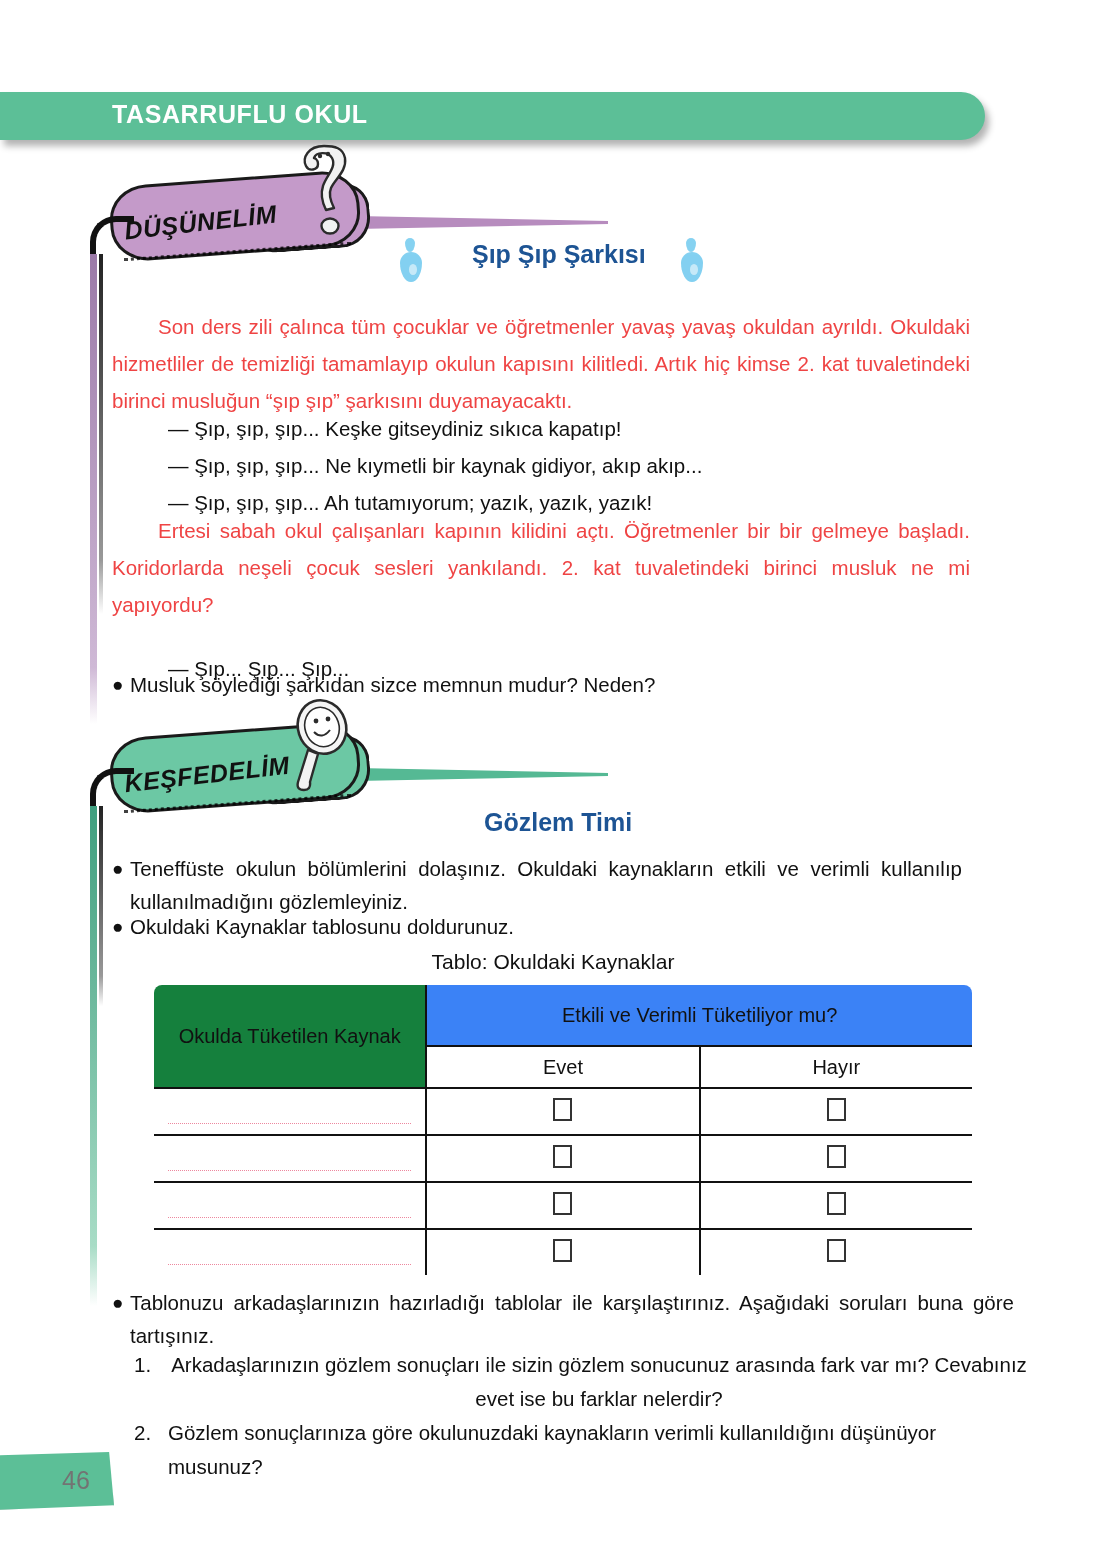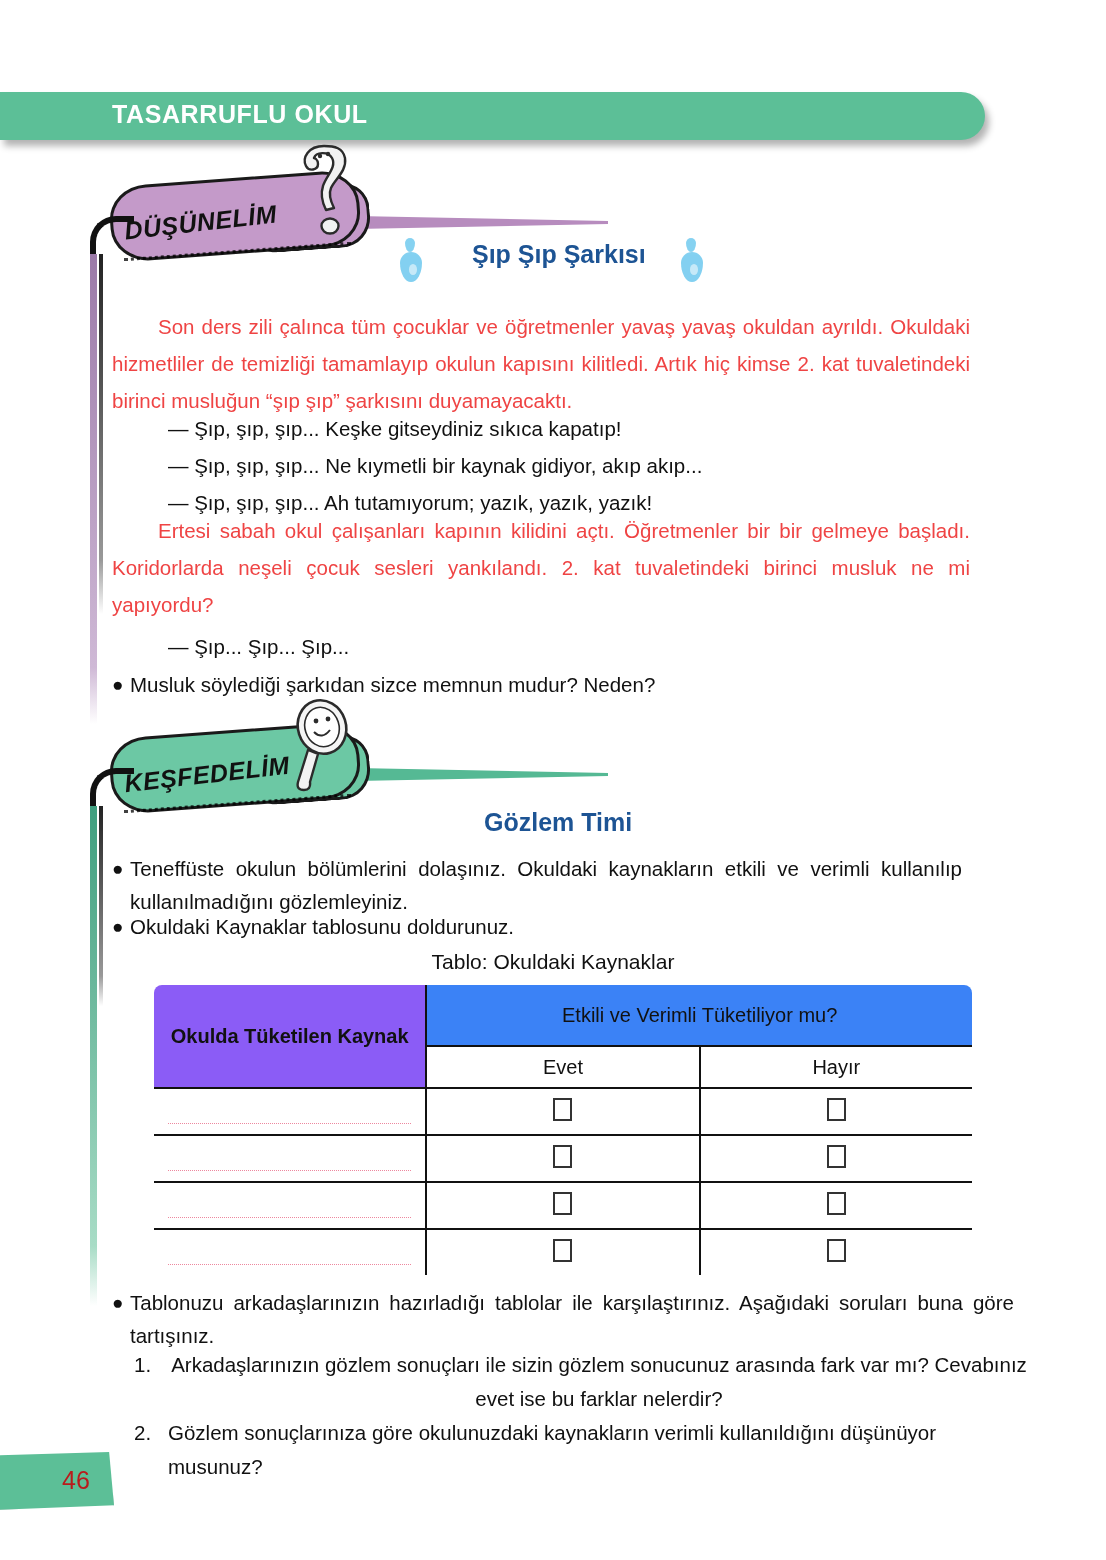--- a/index.html
+++ b/index.html
@@ -245,25 +245,24 @@
   #kaynaklar-table td {
     border: 2px solid #111;
     box-sizing: border-box;
     font-size: 20px;
     color: #111;
     text-align: center;
     vertical-align: middle;
     font-family: "Liberation Sans", sans-serif;
   }
   .cell-resource-head {
-    background: #8b5cf6;
+    background: #15803d;
     height: 104px;
     border-left: none !important;
     border-top: none !important;
-    font-weight: bold;
   }
   .cell-question-head {
     background: #3b82f6;
     height: 62px;
     border-right: none !important;
     border-top: none !important;
     font-size: 20px;
   }
   .cell-yesno-head { height: 42px; background: #ffffff; }
   .cell-yesno-head.last { border-right: none !important; }
@@ -301,21 +300,21 @@
     height: 58px;
     background: #5cbf97;
     clip-path: polygon(0 6%, 96% 0%, 100% 92%, 0 100%);
     box-shadow: 3px 4px 5px rgba(0,0,0,0.22);
   }
   #page-number {
     position: absolute;
     left: 62px;
     top: 1466px;
     font-size: 25px;
-    color: #b91c1c;
+    color: #737373;
     font-weight: 500;
     font-family: "Liberation Sans", sans-serif;
   }
 
   
   .doodle { position: absolute; }
 </style>
 </head>
 <body>
 
@@ -348,21 +347,21 @@
 <div class="drop-mini" style="left:686px; top:238px;"></div>
 
 <div class="para indent" style="left:112px; top:308px; width:858px;">Son ders zili çalınca tüm çocuklar ve öğretmenler yavaş yavaş okuldan ayrıldı. Okuldaki hizmetliler de temizliği tamamlayıp okulun kapısını kilitledi. Artık hiç kimse 2. kat tuvaletindeki birinci musluğun “şıp şıp” şarkısını duyamayacaktı.</div>
 
 <div class="dash-line" style="left:168px; top:410px;">— Şıp, şıp, şıp... Keşke gitseydiniz sıkıca kapatıp!</div>
 <div class="dash-line" style="left:168px; top:447px;">— Şıp, şıp, şıp... Ne kıymetli bir kaynak gidiyor, akıp akıp...</div>
 <div class="dash-line" style="left:168px; top:484px;">— Şıp, şıp, şıp... Ah tutamıyorum; yazık, yazık, yazık!</div>
 
 <div class="para indent" style="left:112px; top:512px; width:858px;">Ertesi sabah okul çalışanları kapının kilidini açtı. Öğretmenler bir bir gelmeye başladı. Koridorlarda neşeli çocuk sesleri yankılandı. 2. kat tuvaletindeki birinci musluk ne mi yapıyordu?</div>
 
-<div class="dash-line" style="left:168px; top:628px;">— Şıp... Şıp... Şıp...</div>
+<div class="dash-line" style="left:168px; top:650px;">— Şıp... Şıp... Şıp...</div>
 
 <div class="bullet-row" style="left:112px; top:668px; width:860px;">
   <span class="bullet-dot">●</span>
   <span class="bullet-text" style="width:828px;">Musluk söylediği şarkıdan sizce memnun mudur? Neden?</span>
 </div>
 
 <div class="badge-group" style="left:72px; top:702px; width:620px; height:150px;">
   <div class="badge-tail green"></div>
   <div class="badge-nub green"></div>
   <div class="badge-pill green"></div>

